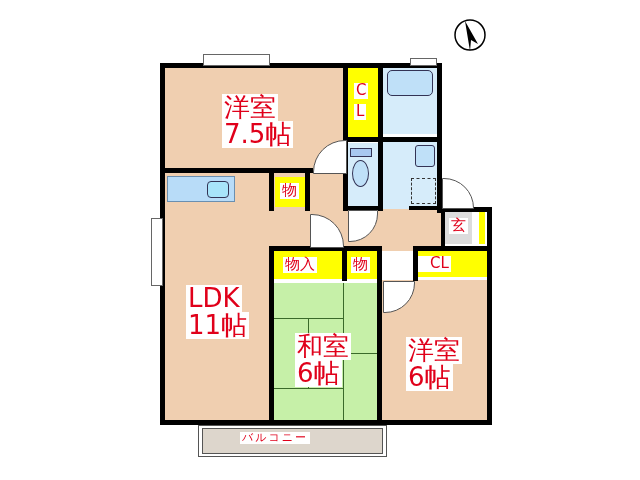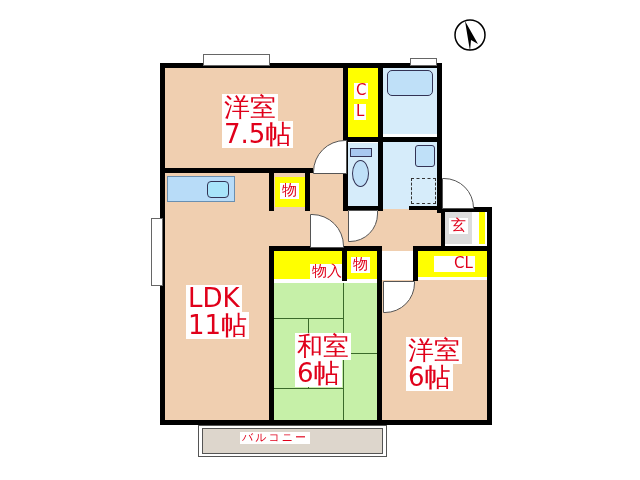--- a/index.html
+++ b/index.html
@@ -57,27 +57,27 @@
 <div class="abs" style="left:350px;top:148px;width:22px;height:9px;background:#a8c8f0;border:1px solid #335;"></div>
 
 <div class="abs room-yellow" style="left:348px;top:66px;width:30px;height:72px;"></div>
 <div class="label lbl-sm" style="left:354px;top:83px;">C</div>
 <div class="label lbl-sm" style="left:354px;top:104px;">L</div>
 
 <div class="abs room-yellow" style="left:275px;top:177px;width:30px;height:30px;"></div>
 <div class="label lbl-sm" style="left:280px;top:183px;">物</div>
 
 <div class="abs room-yellow" style="left:274px;top:251px;width:68px;height:28px;"></div>
-<div class="label lbl-sm" style="left:283px;top:264px;margin-left:27px;">物入</div>
+<div class="label lbl-sm" style="left:283px;top:257px;">物入</div>
 
 <div class="abs room-yellow" style="left:347px;top:251px;width:30px;height:28px;"></div>
 <div class="label lbl-sm" style="left:351px;top:257px;">物</div>
 
 <div class="abs room-yellow" style="left:418px;top:250px;width:70px;height:27px;"></div>
-<div class="label lbl-sm" style="left:434px;top:256px;padding-left:20px;">CL</div>
+<div class="label lbl-sm" style="left:410px;top:256px;padding-left:20px;">CL</div>
 
 <div class="abs room-gray" style="left:445px;top:212px;width:27px;height:32px;"></div>
 <div class="label lbl-sm" style="left:449px;top:218px;">玄</div>
 <div class="abs room-yellow" style="left:479px;top:212px;width:6px;height:32px;"></div>
 
 <div class="wall" style="left:160px;top:63px;width:224px;height:5px;"></div>
 <div class="wall" style="left:380px;top:63px;width:60px;height:5px;"></div>
 <div class="wall" style="left:160px;top:63px;width:5px;height:362px;"></div>
 <div class="wall" style="left:160px;top:420px;width:332px;height:5px;"></div>
 <div class="wall" style="left:487px;top:207px;width:5px;height:218px;"></div>

